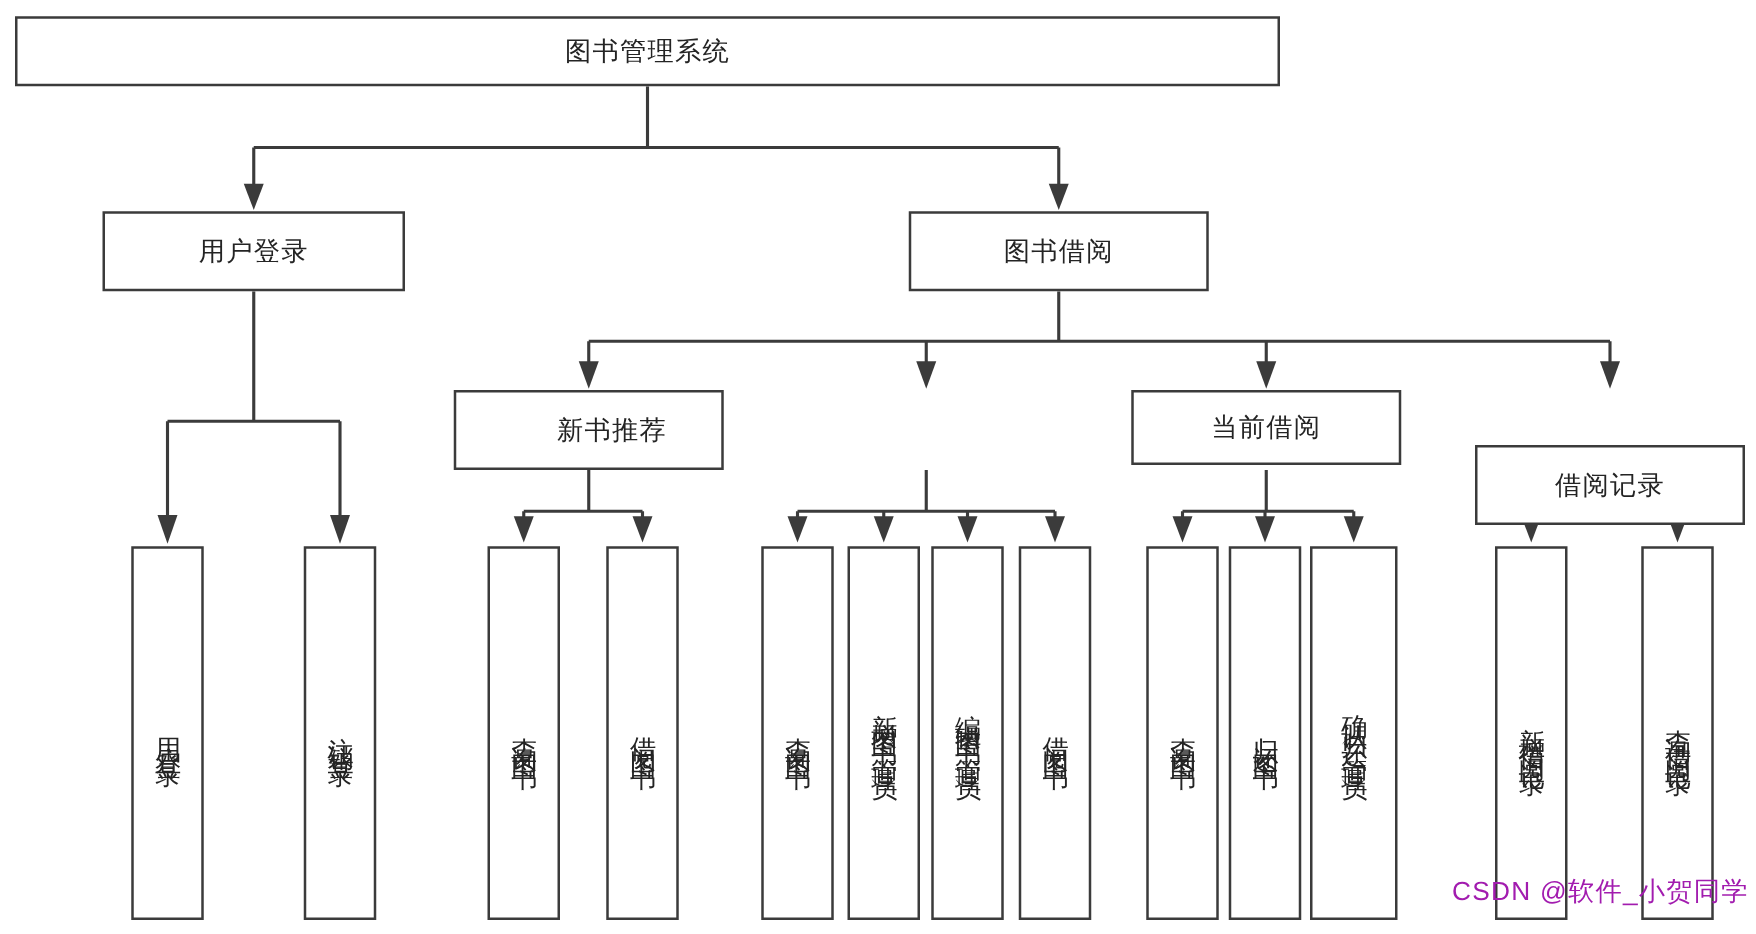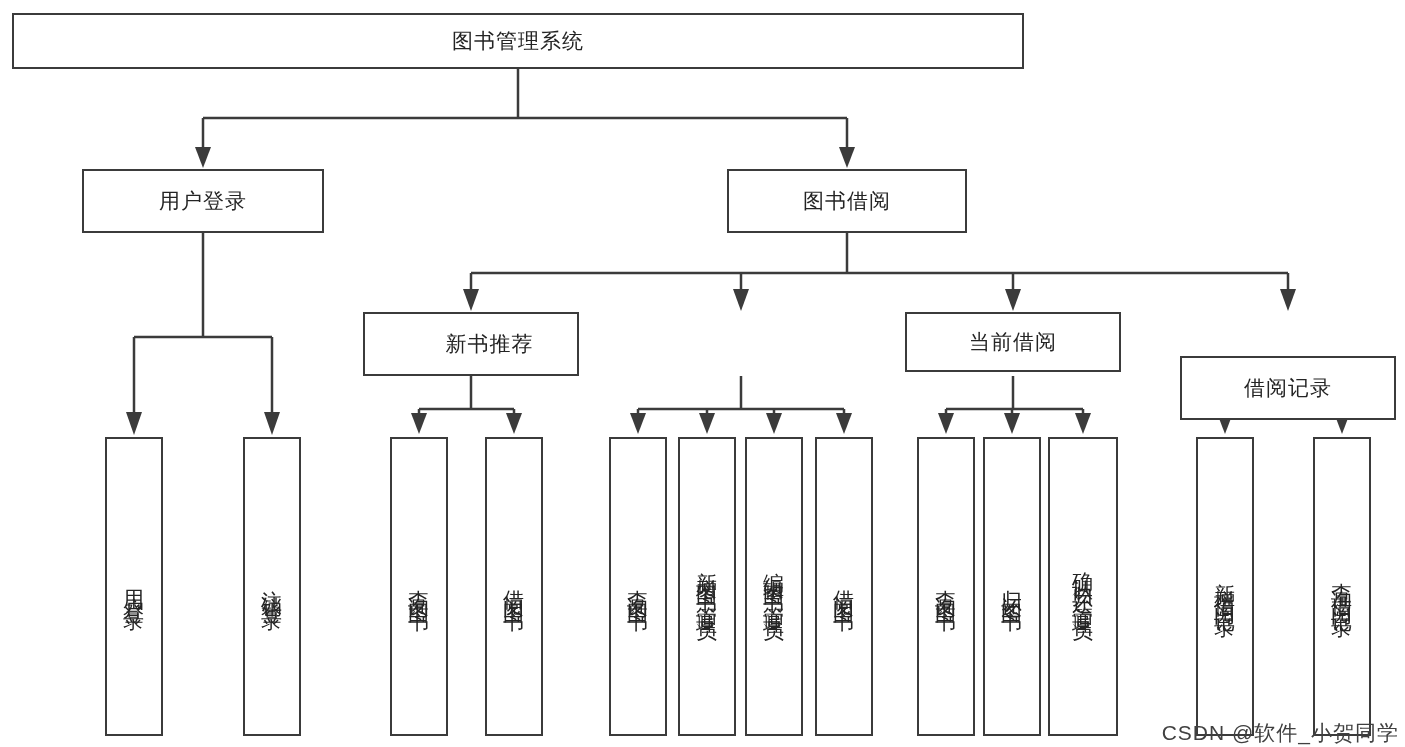--- a/index.html
+++ b/index.html
@@ -29,23 +29,23 @@
     writing-mode: vertical-rl;
     text-orientation: mixed;
     font-size: 21px;
     letter-spacing: 7px;
     line-height: 1;
     white-space: nowrap;
   }
   .watermark {
     position: absolute;
     right: 6px;
-    bottom: 0;
+    bottom: 20px;
     font-size: 21px;
-    color: #404040;
+    color: #a21caf;
     letter-spacing: 1px;
     white-space: nowrap;
   }
 </style>
 </head>
 <body>
 
 <div class="stage">
 
   <svg class="wires" viewBox="0 0 1405 747" xmlns="http://www.w3.org/2000/svg">

